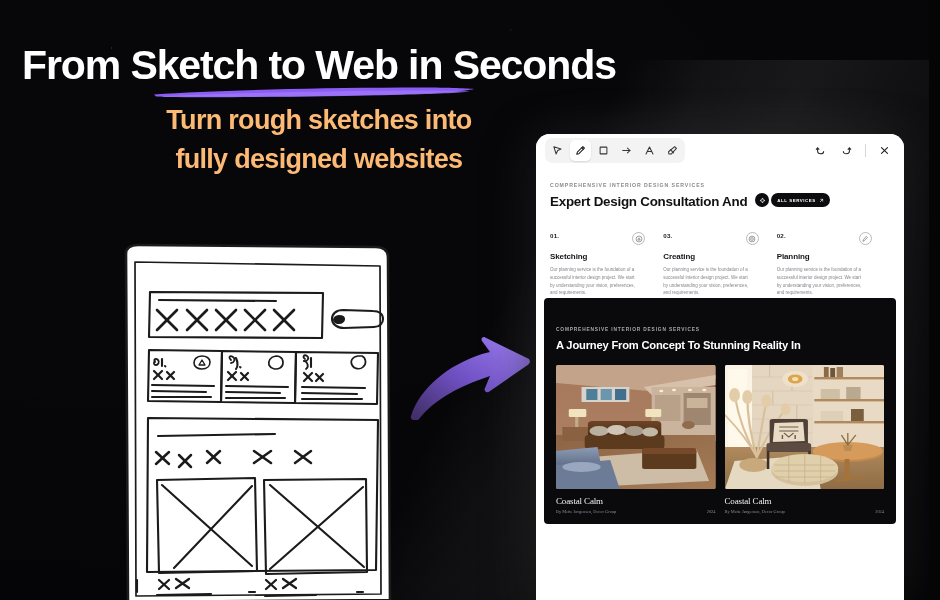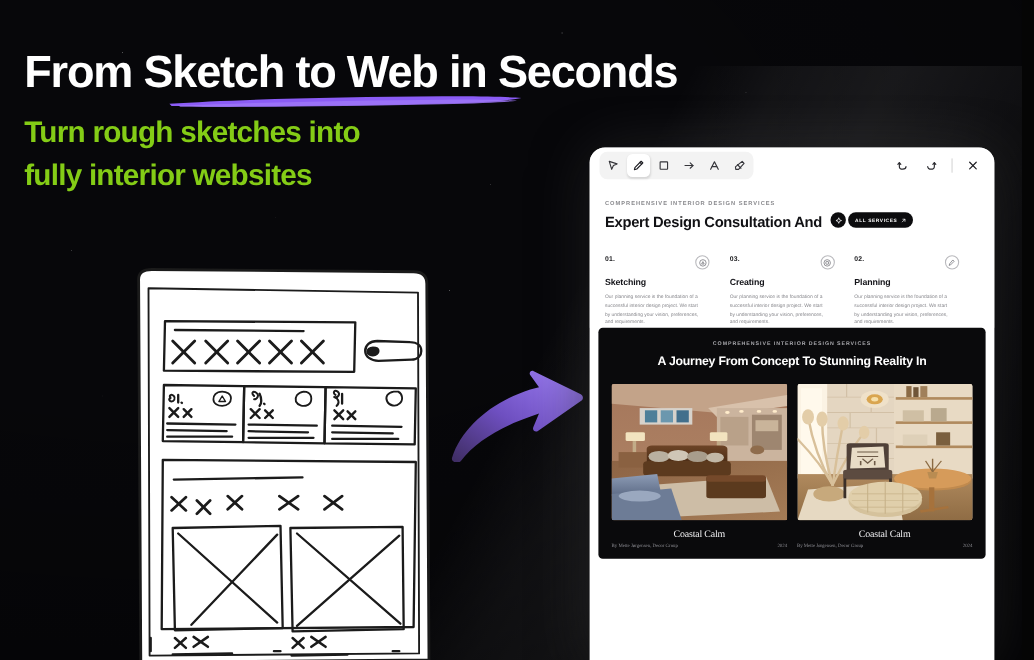--- a/index.html
+++ b/index.html
@@ -77,22 +77,23 @@
     left: 130px; top: 41px;
     width: 325px; height: 13px;
     z-index: -1;
     pointer-events: none;
   }
   .subhead {
     margin-top: 14px;
     font-size: 27px;
     line-height: 1.42;
     font-weight: 700;
-    color: #84cc16;
+    color: #fdba74;
     letter-spacing: -0.7px;
+    text-align: center;
   }
 
   
   .sketch {
     position: absolute;
     left: 118px; top: 240px;
     width: 278px; height: 366px;
     z-index: 5;
   }
 
@@ -199,22 +200,21 @@
     margin-right: 8px;
   }
   .step-title { font-size: 8px; font-weight: 700; color: #15151a; margin-top: 7px; letter-spacing: -0.1px; }
   .step-body { font-size: 4.5px; line-height: 1.72; color: #86868b; margin-top: 5px; max-width: 86px; }
 
   
   .band {
     margin: 0 8px;
     background: #0a0a0c;
     border-radius: 4px;
-    padding: 13px 12px 10px;
-    text-align: center;
+    padding: 29px 12px 10px;
   }
   .band-eyebrow {
     font-size: 4.8px; letter-spacing: .85px; font-weight: 700; color: #a8a8ad;
   }
   .band-title {
     font-size: 11.2px; font-weight: 700; color: #fff; line-height: 1.3;
     margin-top: 6px; letter-spacing: -0.2px;
   }
   .cards { display: flex; gap: 9px; margin-top: 12px; }
   .card { flex: 1; font-family: Liberation Serif, serif; }
@@ -238,21 +238,21 @@
       <svg class="hl-underline" viewBox="0 0 325 13" preserveAspectRatio="none">
         <path d="M2 9.4 C 60 5.6, 150 3.2, 250 2.6 C 290 2.4, 312 3.2, 322 4.0
                  C 312 6.4, 288 8.2, 250 9.2 C 160 11.6, 70 12.3, 4 11.4 Z" fill="#8b5cf6"></path>
         <path d="M10 11.0 C 70 8.4, 160 6.2, 252 5.6 C 286 5.4, 308 6.0, 318 6.6
                  C 306 8.0, 284 9.0, 250 9.8 C 162 11.8, 74 12.6, 12 12.0 Z" fill="#9d75f8" opacity=".85"></path>
       </svg>
       <span>From Sketch to Web in Seconds</span>
     </div>
     <div class="subhead">
       <div>Turn rough sketches into</div>
-      <div>fully interior websites</div>
+      <div>fully designed websites</div>
     </div>
   </div>
 
   <svg class="sketch" viewBox="0 0 278 366">
     <g fill="none" stroke="#1b1b1b" stroke-width="2.1" stroke-linecap="round" stroke-linejoin="round">
 
       <path d="M8 14 C 8 8, 12 5, 20 5 L 258 7 C 266 7, 270 11, 270 18
                L 272 360 L 10 362 Z" fill="#ffffff" stroke-width="2.6"></path>
       <path d="M17 22 L 262 26 L 263 354 L 18 356 Z" stroke-width="1.7"></path>
 

